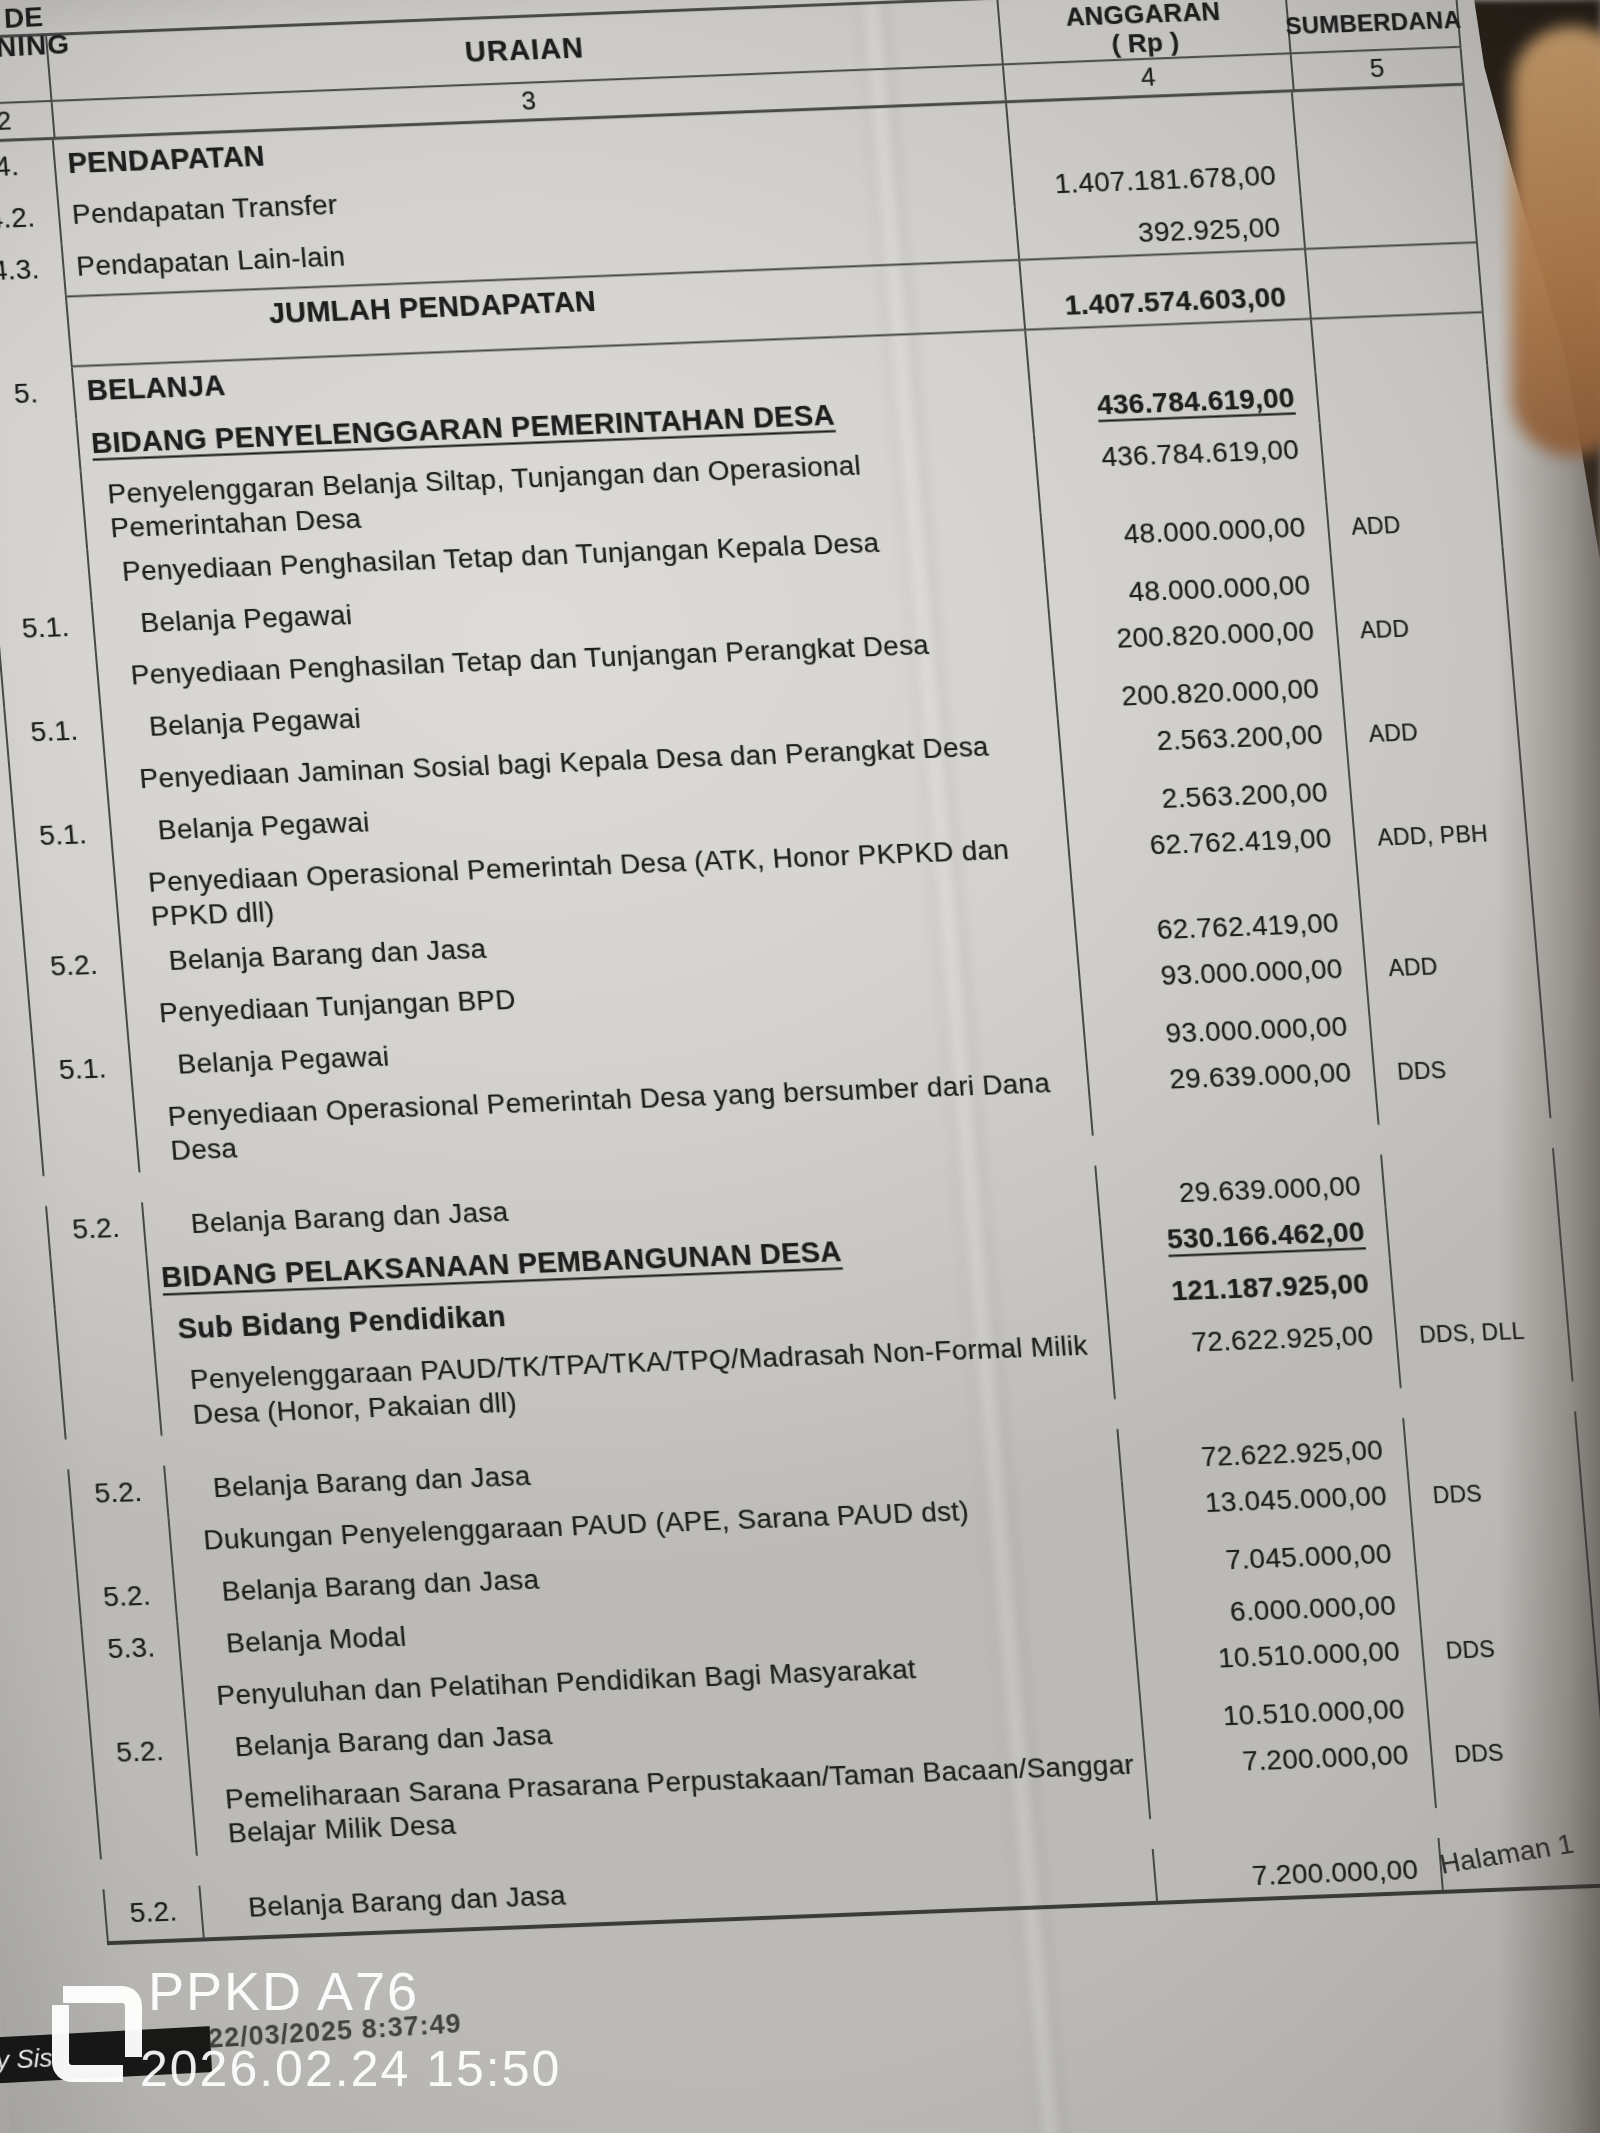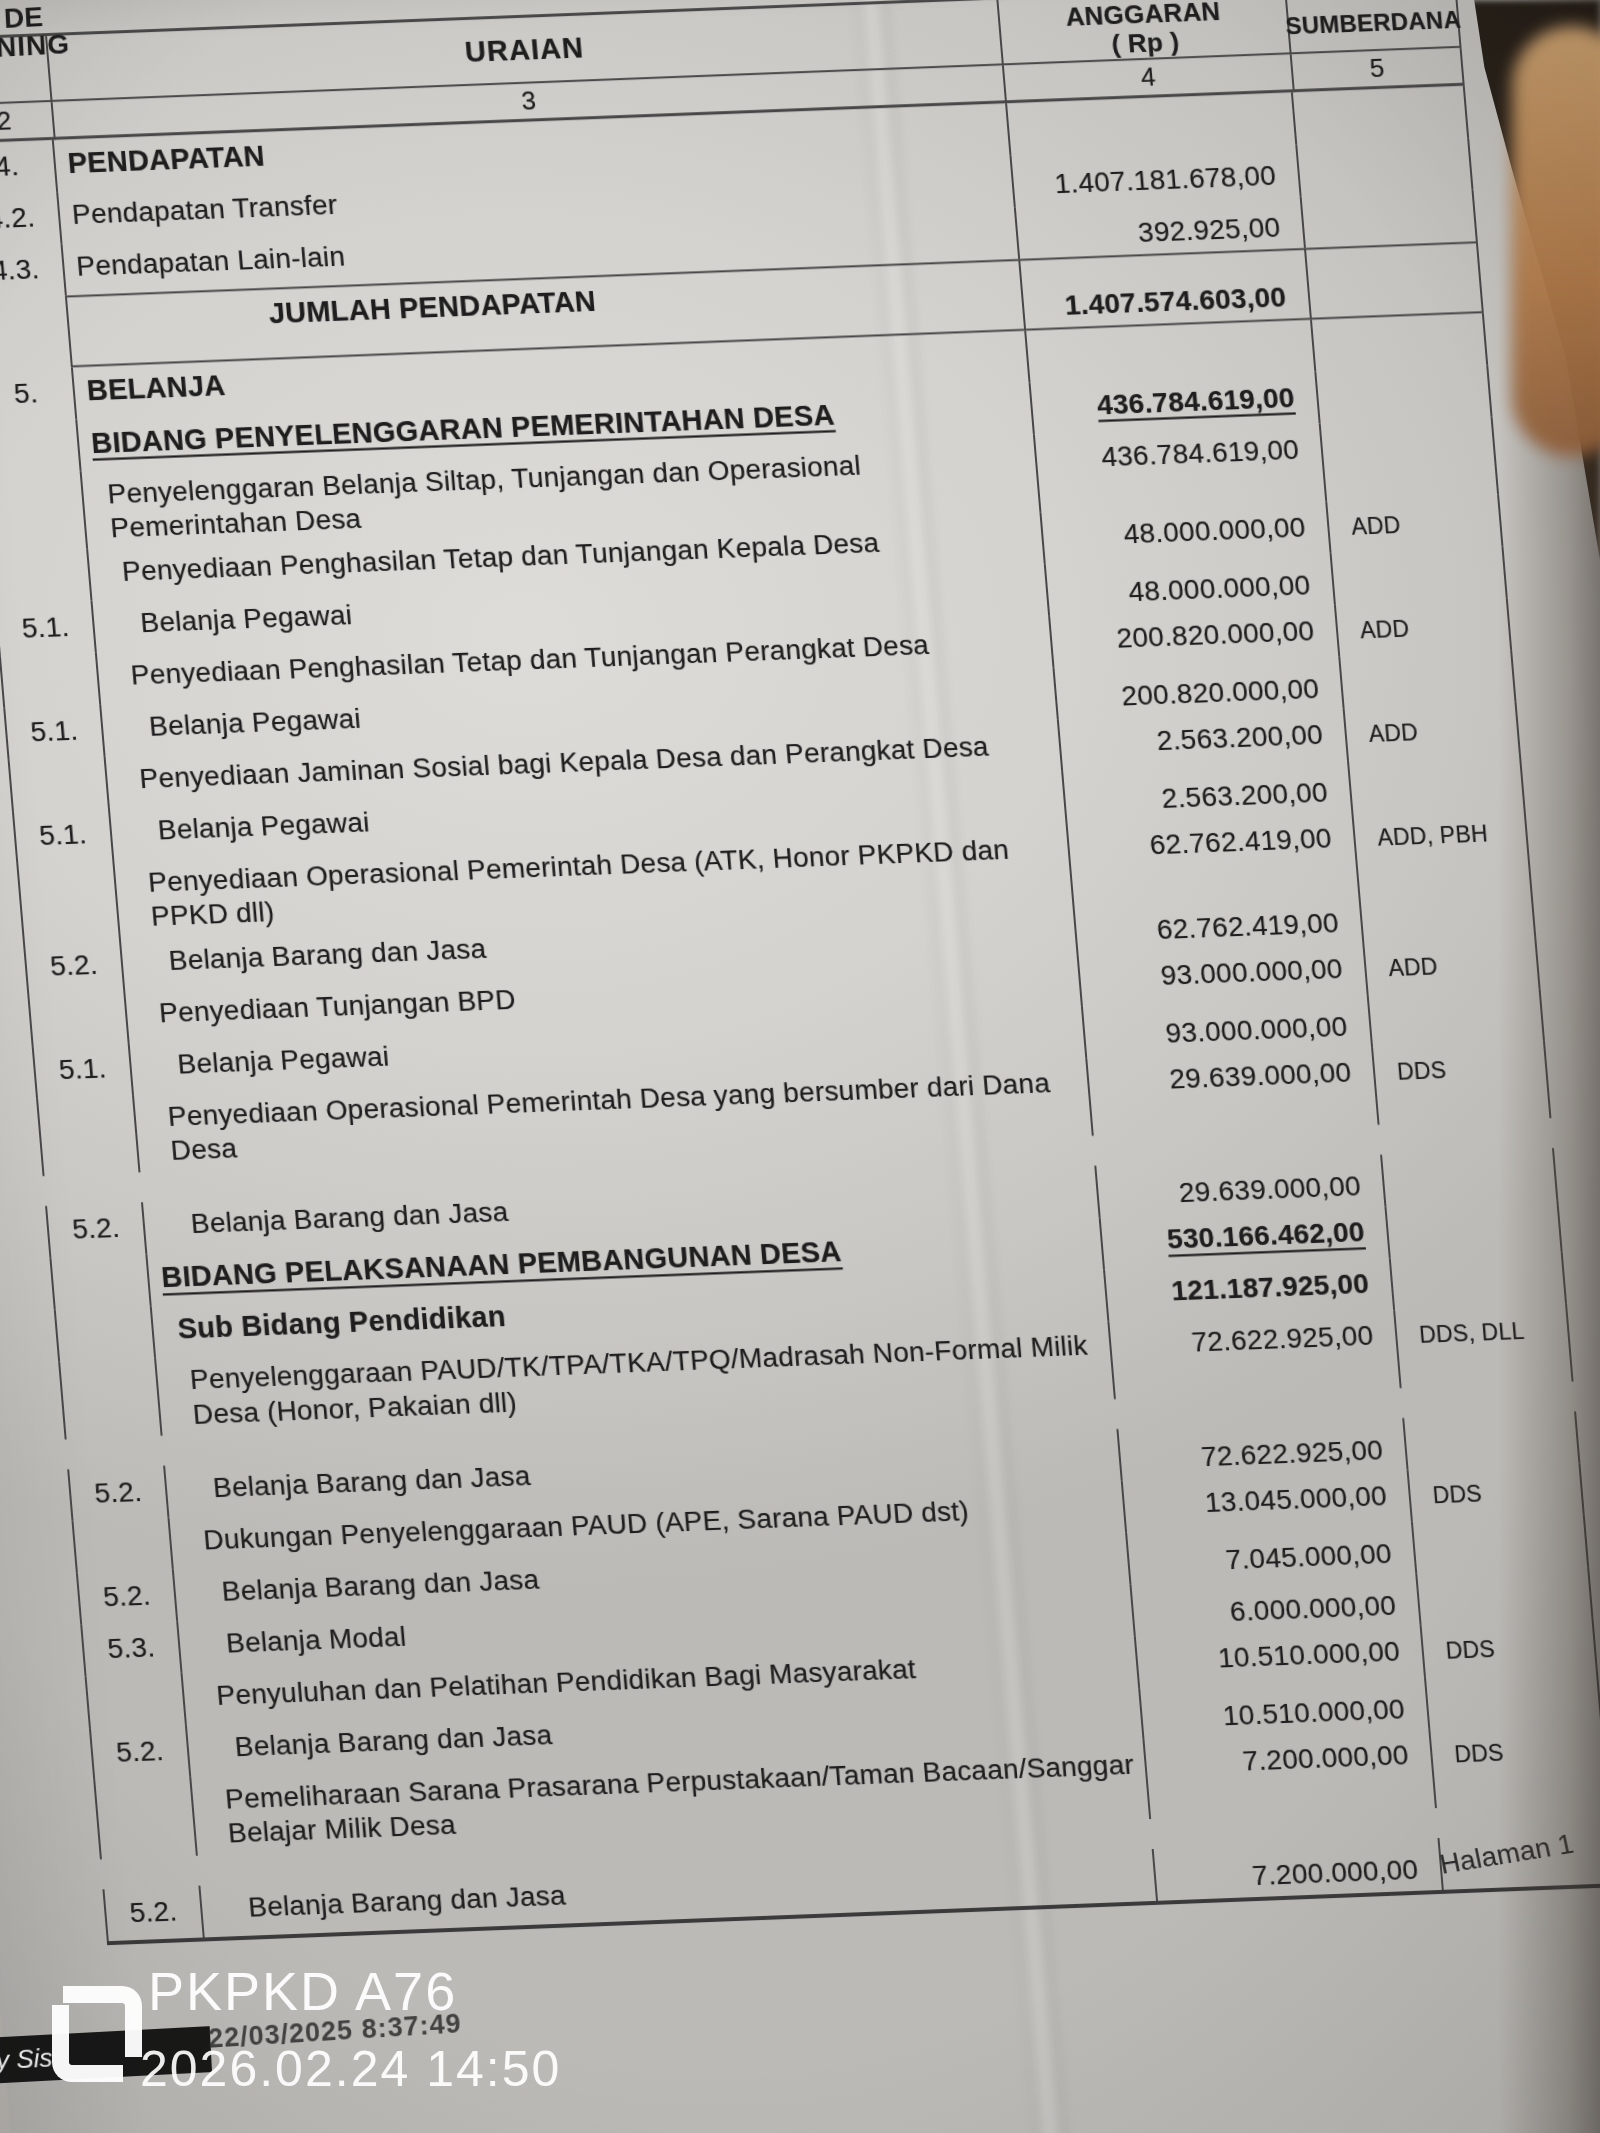--- a/index.html
+++ b/index.html
@@ -340,17 +340,17 @@
   <div class="right-shade"></div>
   <div class="corner-dark"></div>
   <div class="finger"></div>
 
   <div class="footer-bar">y Sis</div>
   <div class="doc-stamp">22/03/2025 8:37:49</div>
   <div class="wm-logo">
     <div class="b1"></div>
     <div class="b2"></div>
   </div>
-  <div class="wm-device">PKPKD A76</div>
-  <div class="wm-datetime">2026.02.24 14:50</div>
+  <div class="wm-device">PPKD A76</div>
+  <div class="wm-datetime">2026.02.24 15:50</div>
 
   <div class="vignette"></div>
 </div>
 
 </body></html>

